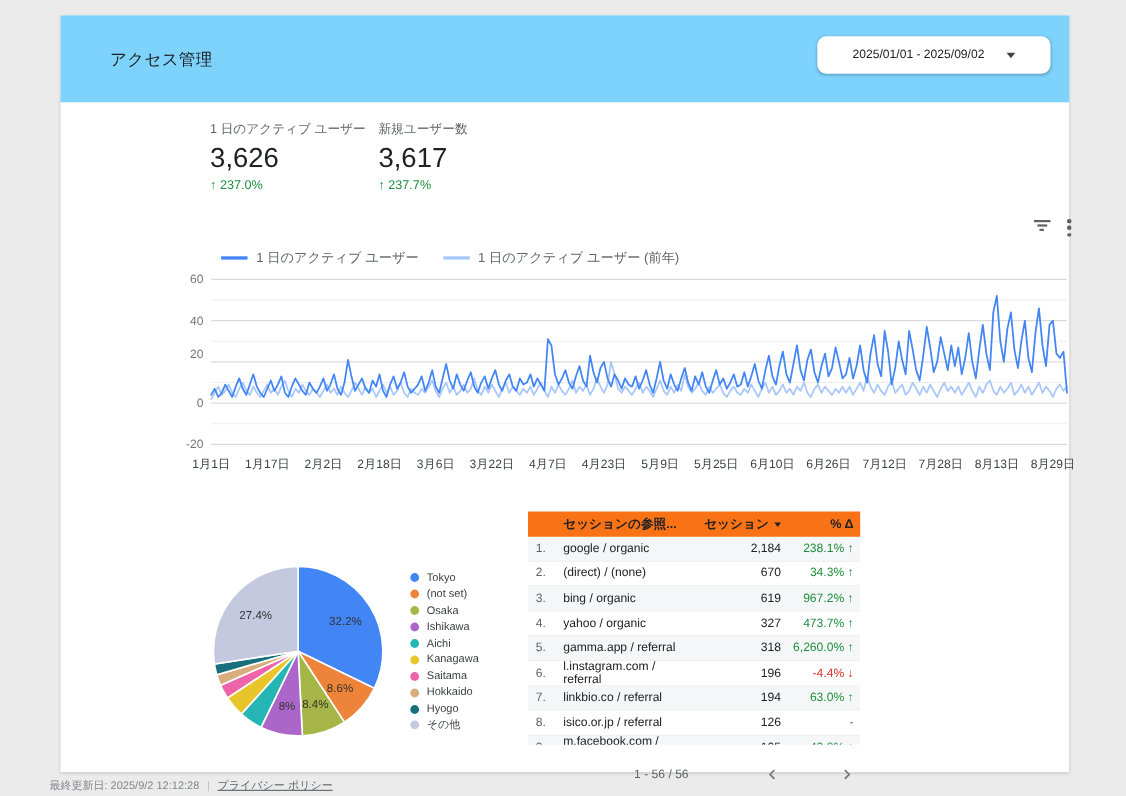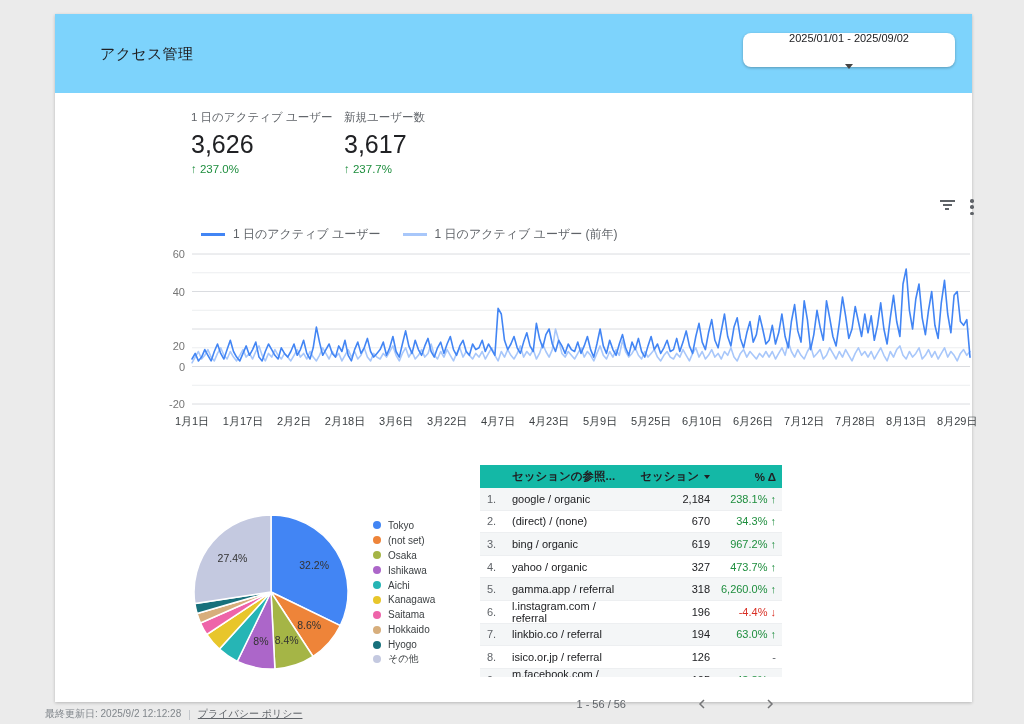--- a/index.html
+++ b/index.html
@@ -8,21 +8,21 @@
   .page { position:relative; width:1024px; height:724px; }
 
   .card { position:absolute; left:55px; top:14px; width:917px; height:688px;
           background:#ffffff; box-shadow:0 1px 3px rgba(0,0,0,.22); }
 
   .card-header { position:absolute; left:0; top:0; width:100%; height:79px; background:#7dd3fc; }
   .page-title { position:absolute; left:45px; top:31px; font-size:15px; color:#202124; letter-spacing:.3px; }
   .date-range { position:absolute; right:17px; top:19px; width:212px; height:34px; background:#fff;
                 border:none; border-radius:8px; box-shadow:0 1px 3px rgba(0,0,0,.28);
                 font-size:11px; color:#202124; display:flex; align-items:center; justify-content:center;
-                gap:20px; cursor:pointer; font-family:inherit;flex-direction:column; }
+                gap:20px; cursor:pointer; font-family:inherit; }
   .caret-down { width:0; height:0; border-left:4px solid transparent; border-right:4px solid transparent;
                 border-top:5px solid #444; }
 
   .scorecard { position:absolute; top:96px; width:150px; }
   .sc-1 { left:136px; } .sc-2 { left:289px; }
   .sc-label { font-size:11.5px; color:#5f6368; white-space:nowrap; }
   .sc-value { font-size:25px; color:#202124; margin-top:5px; }
   .sc-delta { font-size:11.5px; margin-top:4px; }
   .delta-up { color:#1e8e3e; } .delta-down { color:#d93025; }
 
@@ -42,21 +42,21 @@
   .y-ticks span { position:absolute; right:785px; width:40px; text-align:right; font-size:11px; color:#757575; }
   .x-ticks { position:absolute; left:0; top:160px; width:778px; height:14px; }
   .x-ticks span { position:absolute; transform:translateX(-50%); font-size:11px; color:#3c4043; white-space:nowrap; }
 
   .pie-svg { position:absolute; left:125px; top:498px; }
   .pie-legend { position:absolute; left:318px; top:504px; }
   .pie-legend .item { display:flex; align-items:center; gap:7px; height:14.9px; font-size:10px; color:#3c4043; }
   .pie-legend .dot { width:8px; height:8px; border-radius:50%; flex:0 0 auto; }
 
   .table-block { position:absolute; left:425px; top:451px; width:302px; }
-  .t-header { display:flex; align-items:center; height:23px; background:#14b8a6;
+  .t-header { display:flex; align-items:center; height:23px; background:#f97316;
               font-size:11.5px; font-weight:bold; color:#202124; }
   .t-body { height:189px; overflow:hidden; }
   .t-row { display:flex; align-items:center; height:22.6px; font-size:11px;
            border-bottom:1px solid #edeff1; background:#fff; }
   .t-row:nth-child(odd) { background:#f4f6f7; }
   .c-idx { width:32px; padding-left:7px; color:#5f6368; }
   .c-dim { flex:1; color:#202124; }
   .c-sess { width:78px; text-align:right; color:#202124; }
   .c-delta { width:72px; text-align:right; padding-right:6px; }
   .c-delta .nil { color:#5f6368; }
@@ -123,21 +123,21 @@
         <div class="item">
           <span class="swatch" style="background: rgb(168, 199, 250);"></span>
           <span>1 日のアクティブ ユーザー (前年)</span>
         </div>
       </div>
 
     <div class="ts-chart">
       <div class="y-ticks" id="y-ticks">
           <span style="top: -6px;">60</span>
           <span style="top: 31.5px;">40</span>
-          <span style="top: 86px;">20</span>
+          <span style="top: 62px;">20</span>
           <span style="top: 106.5px;">0</span>
           <span style="top: 144px;">-20</span>
         </div>
       <svg id="ts-svg" width="778" height="150">
           <line x1="0" x2="778" y1="150.00" y2="150.00" stroke="#dadce0" stroke-width="1"></line>
           <line x1="0" x2="778" y1="131.25" y2="131.25" stroke="#eceef0" stroke-width="1"></line>
           <line x1="0" x2="778" y1="112.50" y2="112.50" stroke="#dadce0" stroke-width="1"></line>
           <line x1="0" x2="778" y1="93.75" y2="93.75" stroke="#eceef0" stroke-width="1"></line>
           <line x1="0" x2="778" y1="75.00" y2="75.00" stroke="#dadce0" stroke-width="1"></line>
           <line x1="0" x2="778" y1="56.25" y2="56.25" stroke="#eceef0" stroke-width="1"></line>

